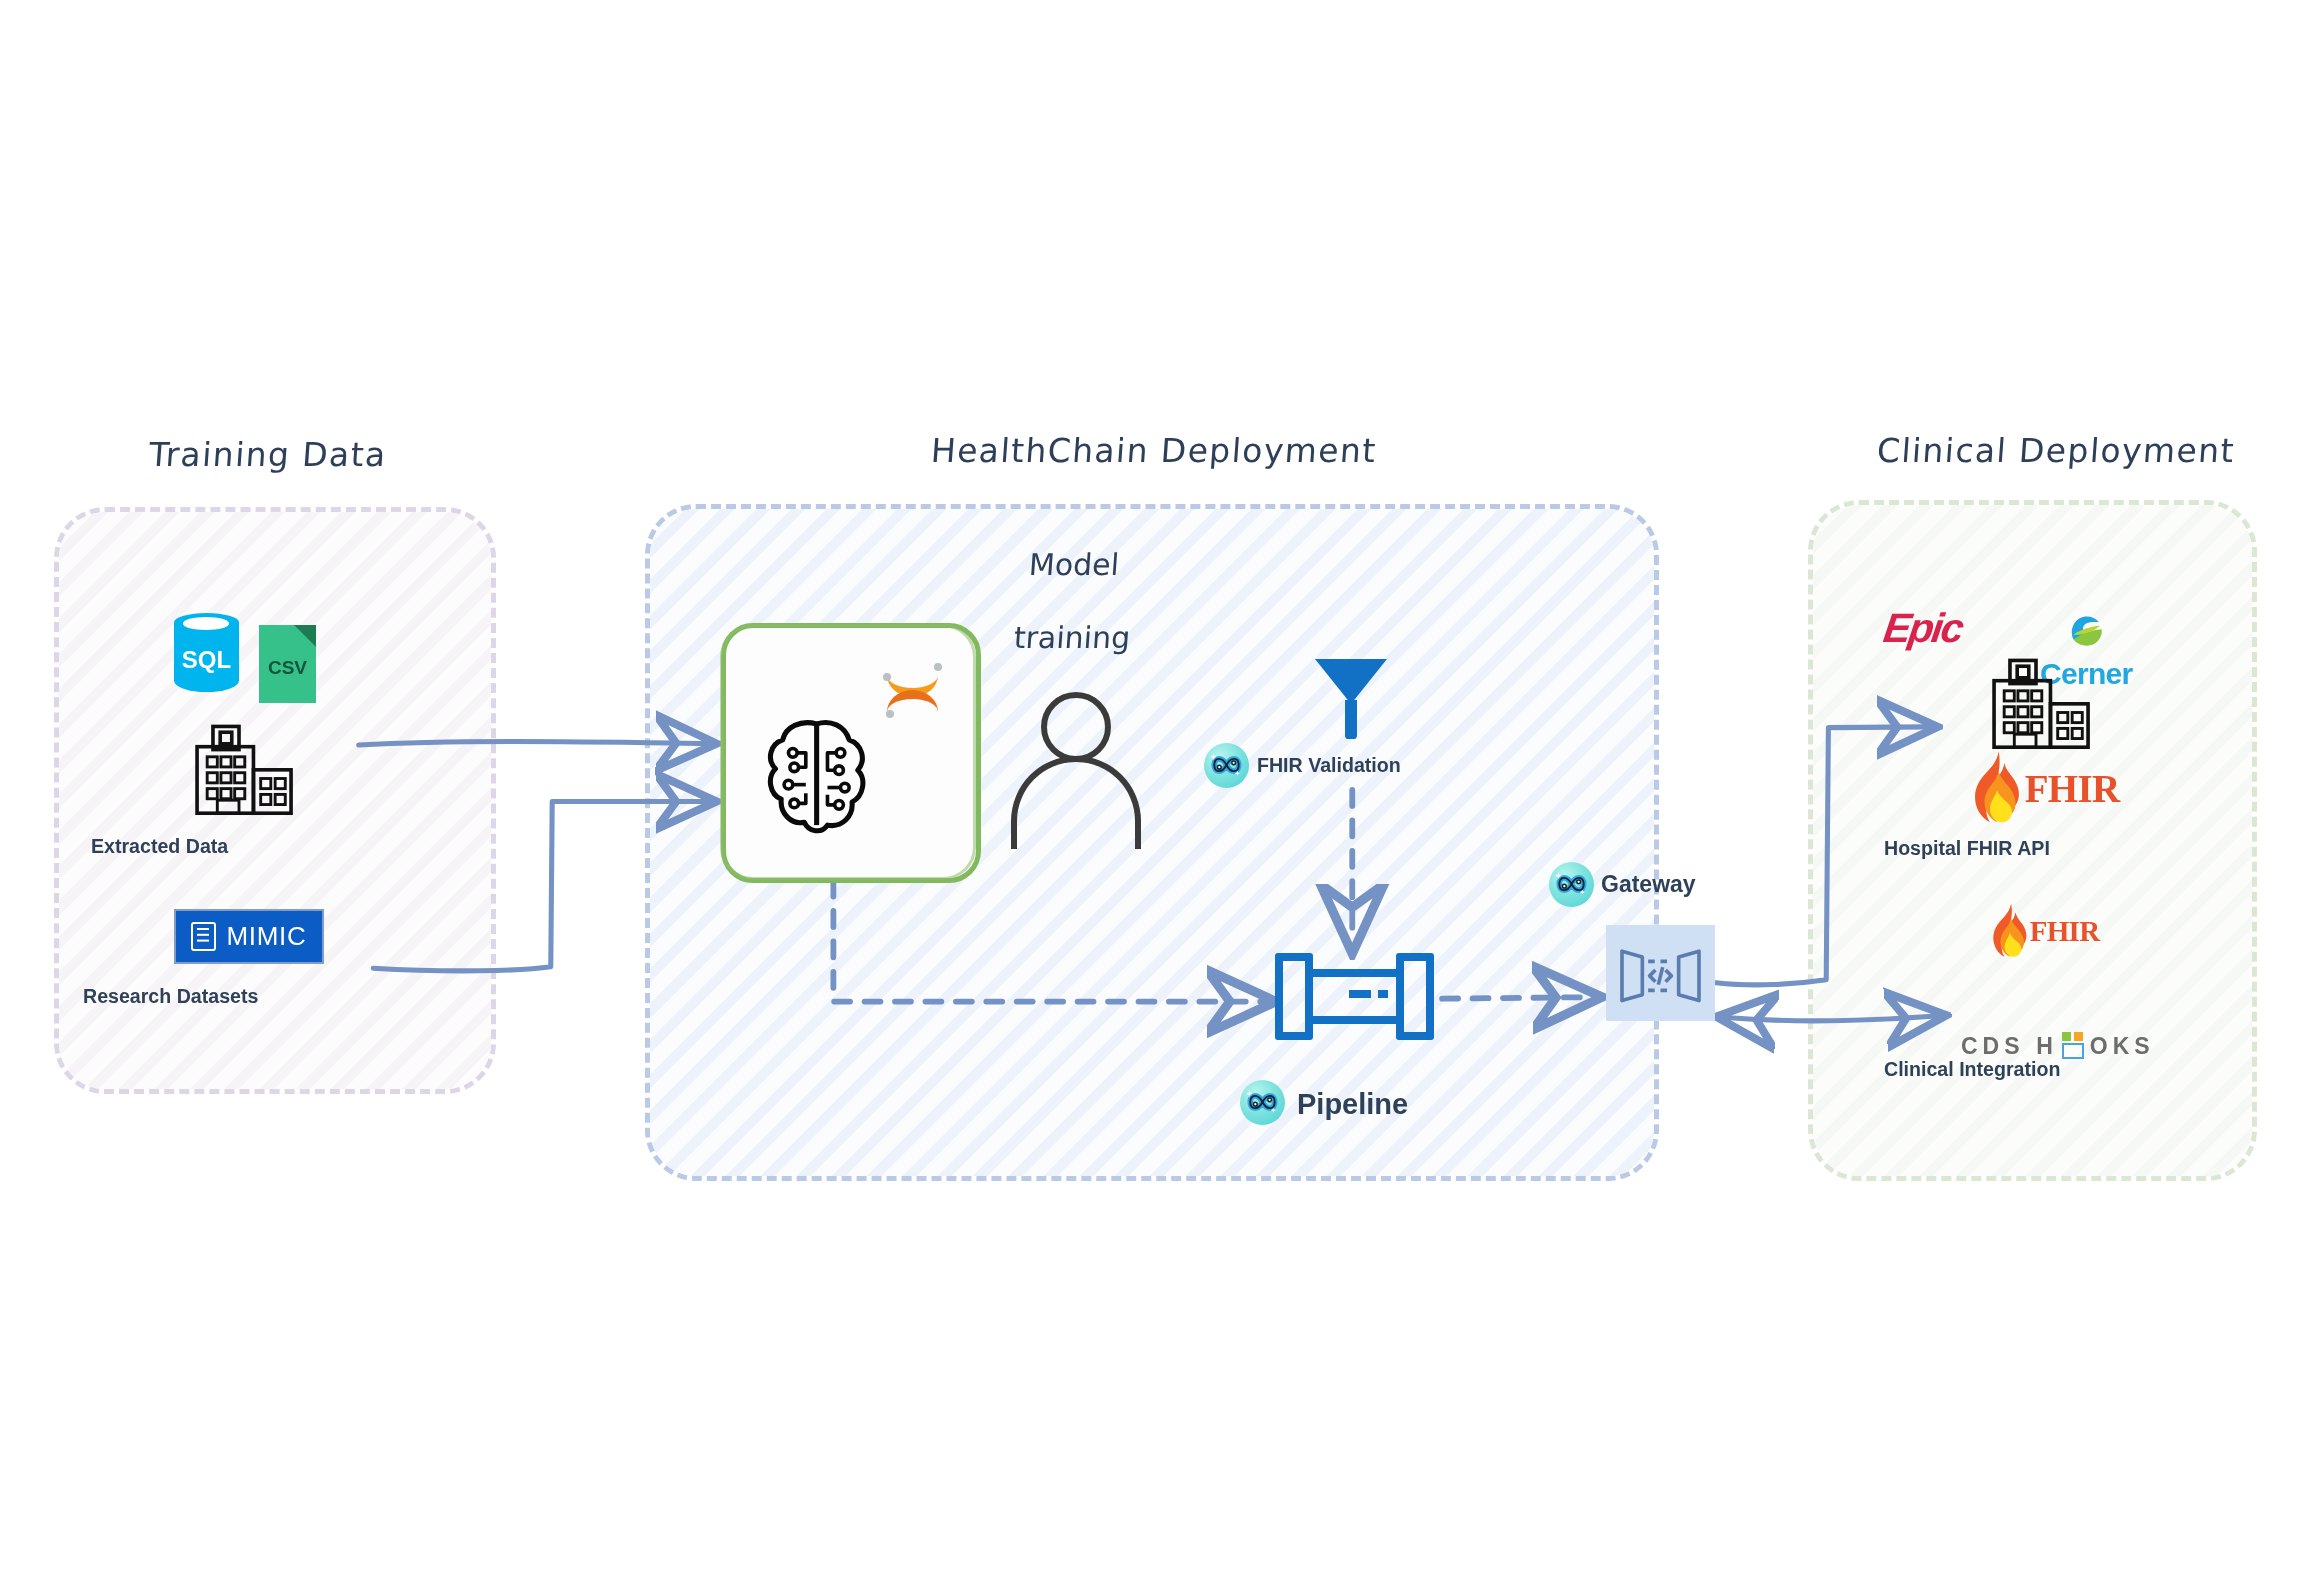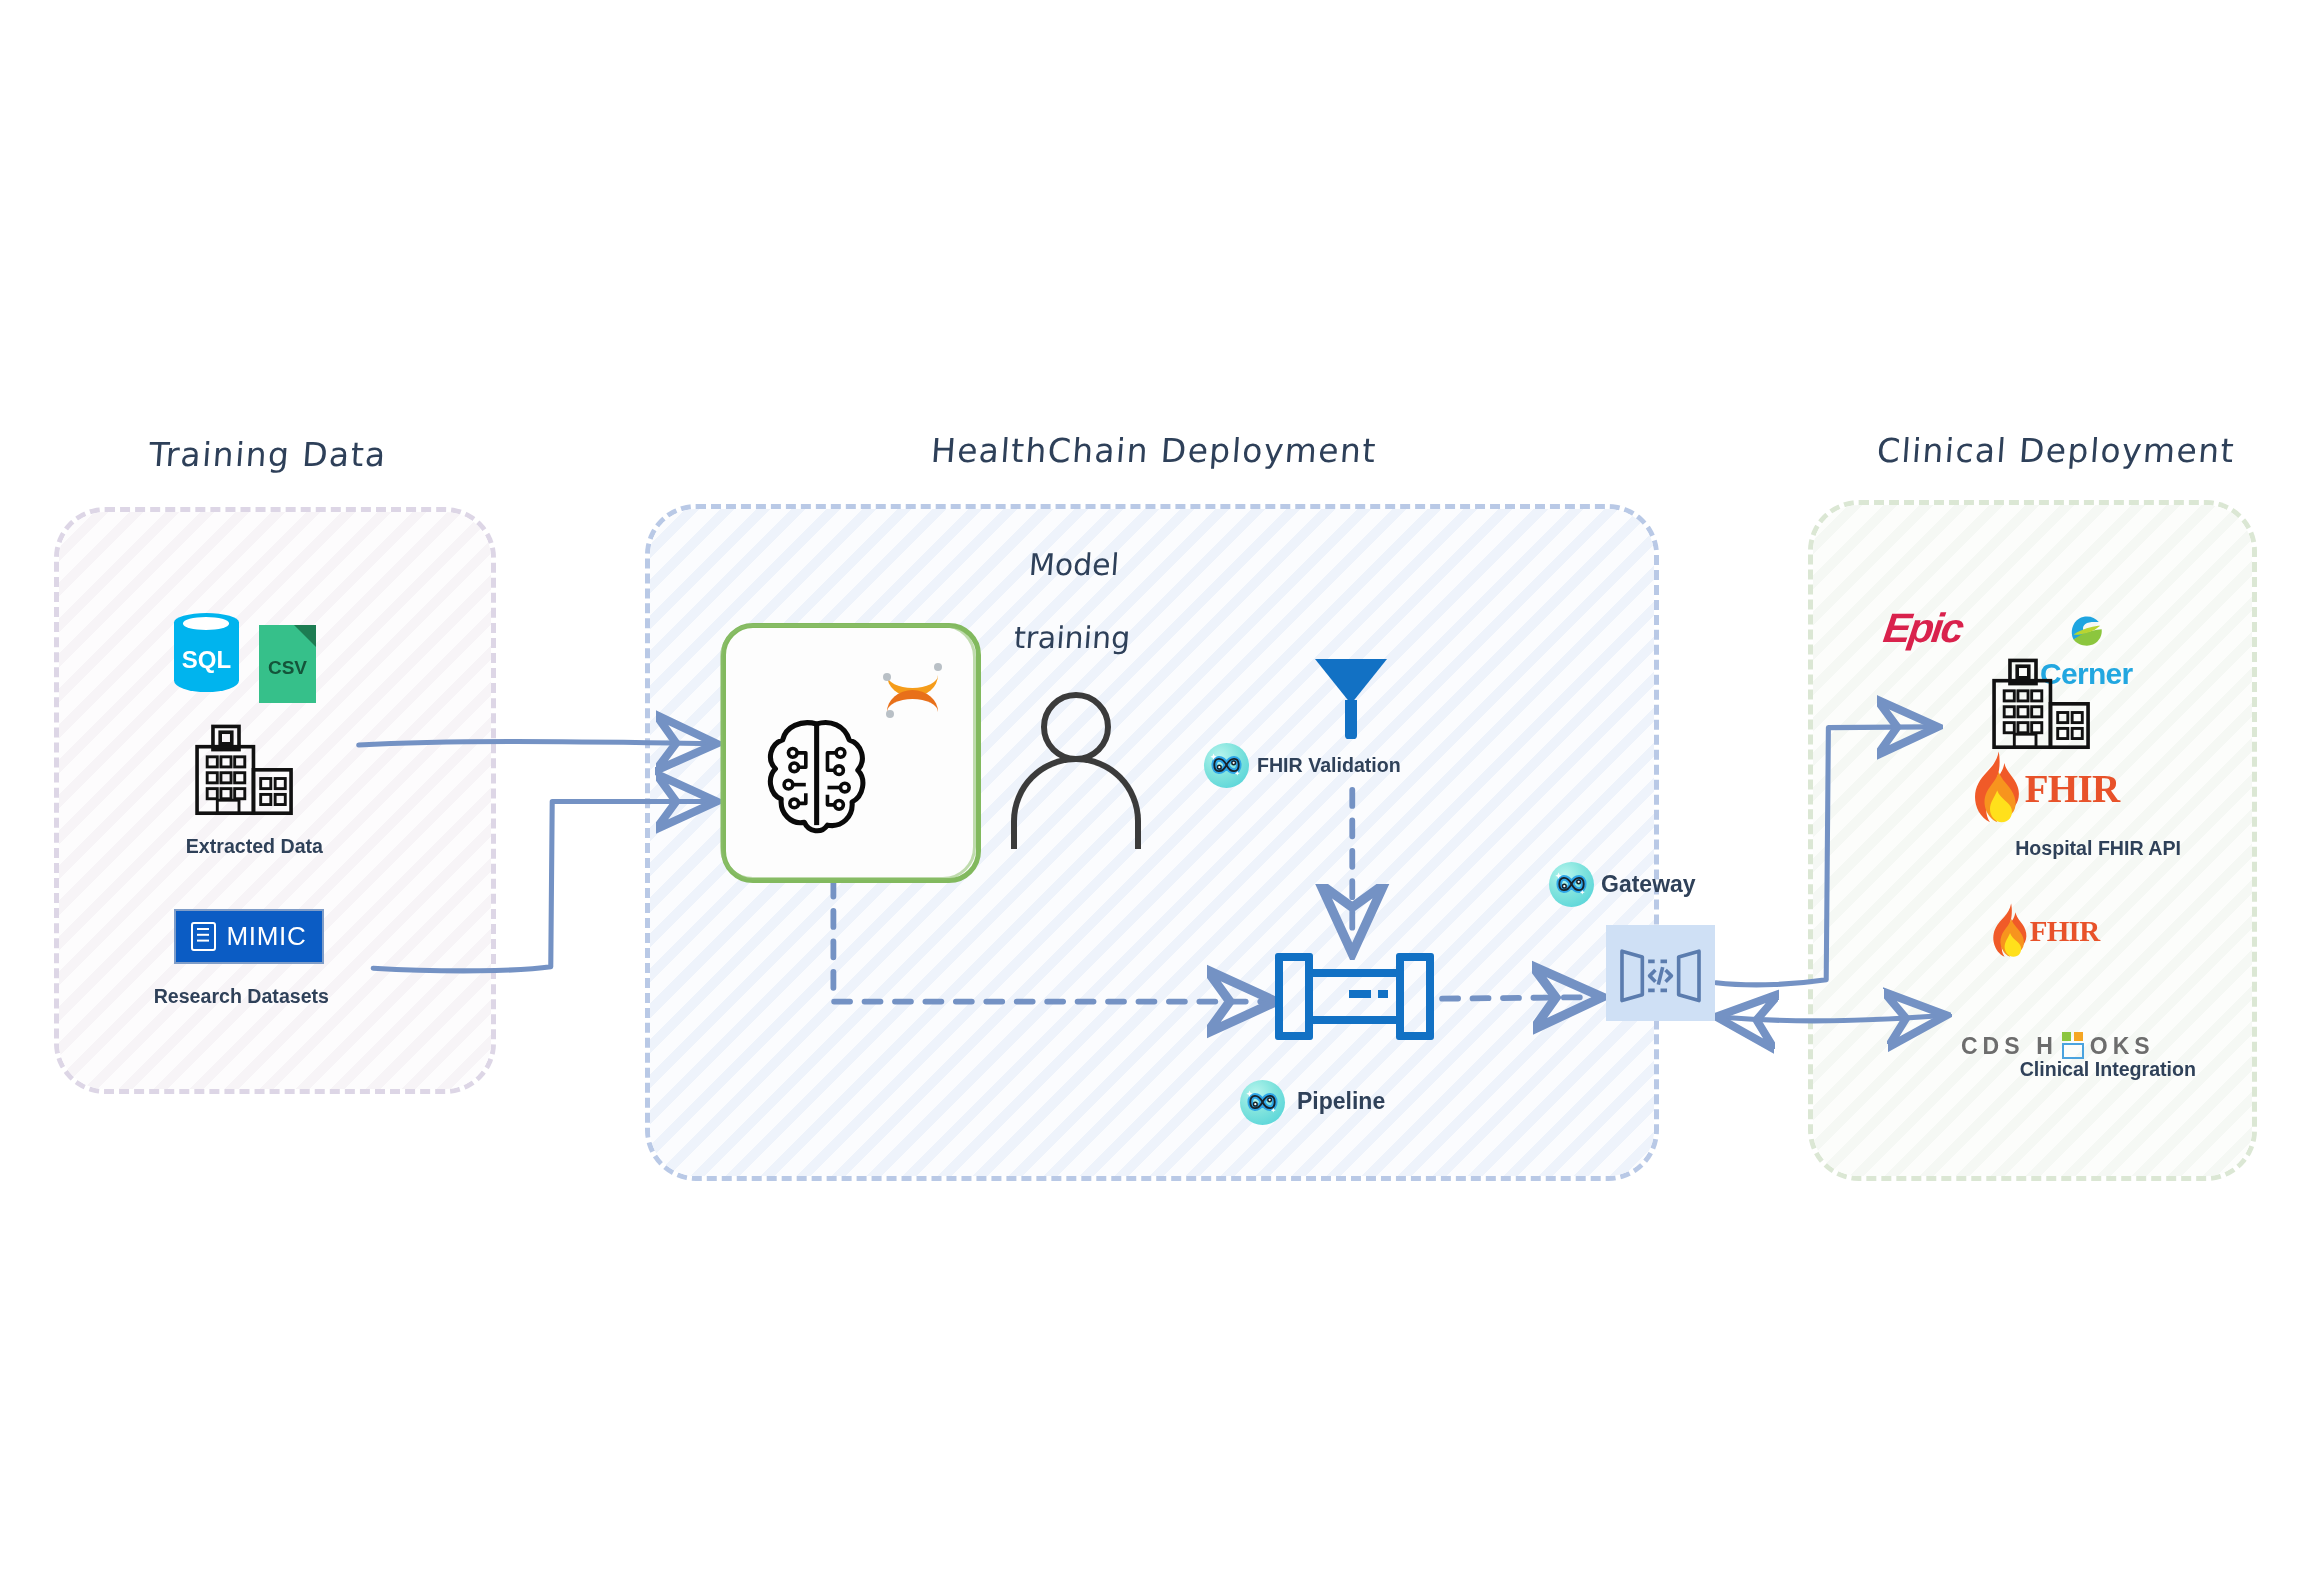--- a/index.html
+++ b/index.html
@@ -37,21 +37,21 @@
     transform:skewX(-4deg);
   }
   .t-train{left:149px;top:435px;}
   .t-hc{left:931px;top:431px;}
   .t-clin{left:1877px;top:431px;}
 
   
   .caption{
     position:absolute;
     font-size:19.6px;font-weight:bold;color:#2f4159;
-    white-space:nowrap;text-align:right;
+    white-space:nowrap;text-align:left;
   }
 
   
   .sql{position:absolute;left:174px;top:613px;width:78px;height:83px;padding-left:36px;}
   .sql .body{position:absolute;left:0;top:8.7px;width:65px;height:70px;background:#00b4ee;border-radius:0 0 33px 33px/0 0 11.6px 11.6px;}
   .sql .top{position:absolute;left:0;top:0;width:65px;height:19px;background:#00b4ee;border-radius:50%;}
   .sql .hole{position:absolute;left:9.4px;top:4.3px;width:46px;height:12.3px;background:#fff;border-radius:50%;}
   .sql .txt{position:absolute;left:0;top:33px;width:65px;text-align:center;color:#fff;font-size:24px;font-weight:bold;font-family:"Liberation Sans",sans-serif;}
 
   
@@ -330,21 +330,21 @@
         <path d="M23,18 C17,6 6,7 6,18 C6,29 17,30 23,18 C29,6 40,7 40,18 C40,29 29,30 23,18 Z" stroke="#18232b" stroke-width="2.6"></path>
         <circle cx="13" cy="21" r="2.6" fill="#fff" stroke="#18232b" stroke-width="2"></circle>
         <circle cx="33" cy="15" r="2.6" fill="#fff" stroke="#18232b" stroke-width="2"></circle>
       </g>
       <g fill="#ffffff">
         <path d="M5,2 L6.3,5.2 L9.5,6.5 L6.3,7.8 L5,11 L3.7,7.8 L0.5,6.5 L3.7,5.2 Z"></path>
         <path d="M38,26 L39,28.4 L41.4,29.4 L39,30.4 L38,32.8 L37,30.4 L34.6,29.4 L37,28.4 Z"></path>
       </g>
     </svg>
   </div>
-  <div class="caption" style="left:1297px;top:1088px;text-align:right;font-size:23px;">Pipeline</div>
+  <div class="caption" style="left:1297px;top:1088px;text-align:right;font-size:29px;">Pipeline</div>
 
   <div class="hclogo" style="left:1549px;top:862px;">
     <svg class="inf" viewBox="0 0 46 36">
       <g fill="none">
         <path d="M23,18 C17,6 6,7 6,18 C6,29 17,30 23,18 C29,6 40,7 40,18 C40,29 29,30 23,18 Z" stroke="#2ea6e8" stroke-width="8"></path>
         <path d="M23,18 C17,6 6,7 6,18 C6,29 17,30 23,18 C29,6 40,7 40,18 C40,29 29,30 23,18 Z" stroke="#18232b" stroke-width="2.6"></path>
         <circle cx="13" cy="21" r="2.6" fill="#fff" stroke="#18232b" stroke-width="2"></circle>
         <circle cx="33" cy="15" r="2.6" fill="#fff" stroke="#18232b" stroke-width="2"></circle>
       </g>
       <g fill="#ffffff">

